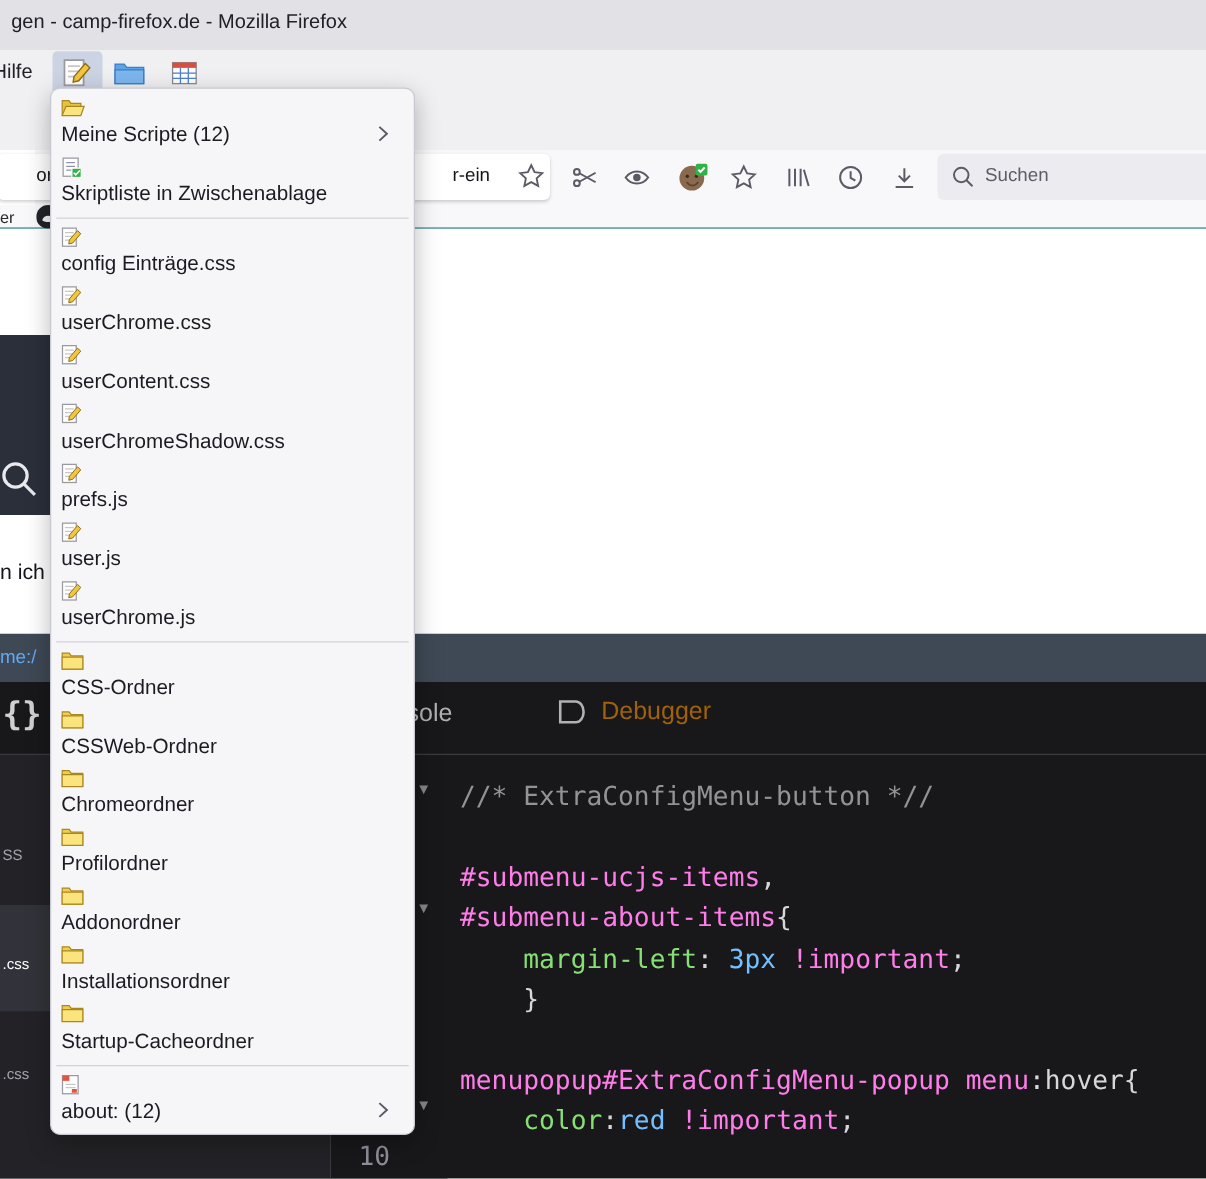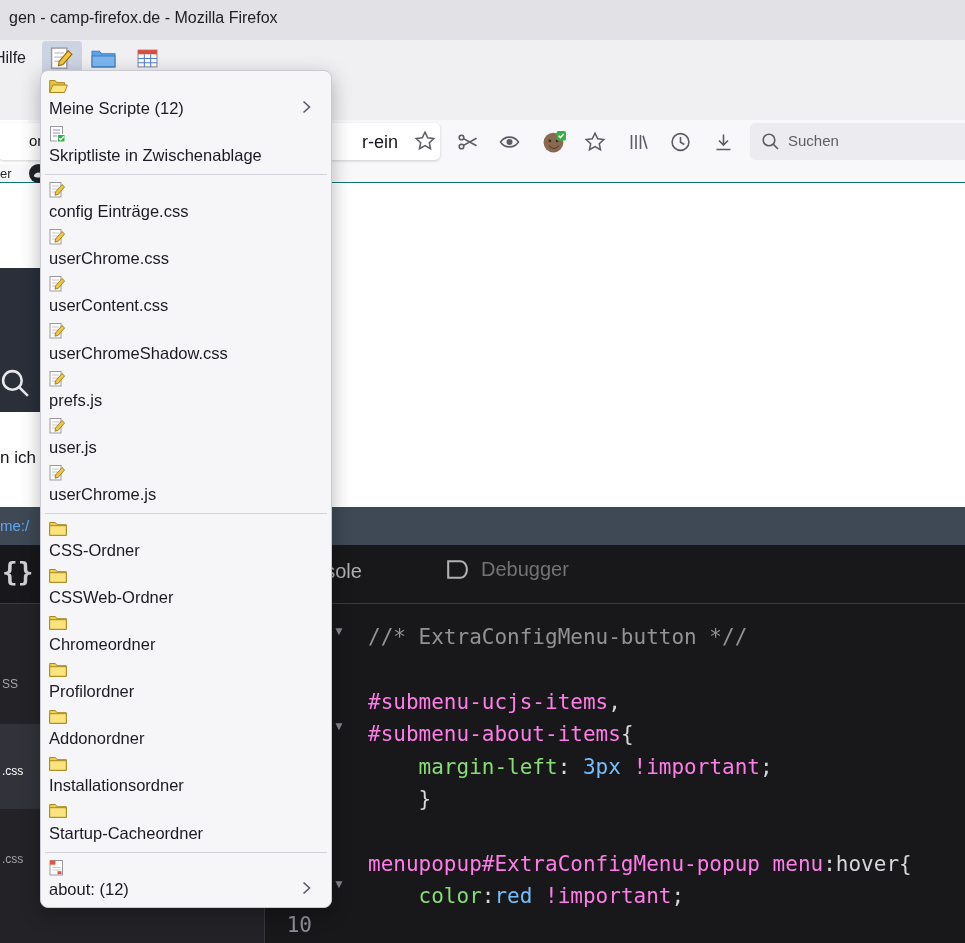--- a/index.html
+++ b/index.html
@@ -12,21 +12,21 @@
 
   .menubar{position:absolute;left:0;top:40px;width:100%;height:80px;background:#f0f0f3;}
   .help-label{position:absolute;left:-6px;top:9px;font-size:16px;color:#202027;}
   .btn-script{position:absolute;left:42px;top:1px;width:40px;height:35px;background:var(--accent_active_button,#ccd3e3);border-radius:4px;display:flex;align-items:center;justify-content:center;}
   .btn-folder{position:absolute;left:91px;top:8px;}
   .btn-grid{position:absolute;left:137px;top:8px;}
 
   .navbar{position:absolute;left:0;top:120px;width:100%;height:44px;background:#f8f8fa;margin-left:28px;}
   .urlbar{position:absolute;left:-30px;top:3px;width:442px;height:37px;background:#fff;border-radius:5px;box-shadow:0 1px 3px rgba(0,0,0,.18);}
   .url-frag-left{position:absolute;left:1px;top:12px;font-size:15px;color:#15141a;}
-  .url-frag-right{position:absolute;left:334px;top:12px;font-size:18px;color:#15141a;}
+  .url-frag-right{position:absolute;left:334px;top:12px;font-size:15px;color:#15141a;}
   .bookmark-star{position:absolute;left:386px;top:10px;}
   .nav-ic{position:absolute;top:11px;}
   .searchbox{position:absolute;left:722px;top:3px;width:270px;height:37px;background:#ececf0;border-radius:5px;}
   .search-glyph{position:absolute;left:10px;top:8px;}
   .search-text{position:absolute;left:38px;top:9px;font-size:15px;color:#5d5d68;}
 
   .bookmarksbar{position:absolute;left:0;top:164px;width:100%;height:18px;background:#f8f8fa;border-bottom:1px solid #0f766e;}
   .bm-frag{position:absolute;left:0;top:2px;font-size:13px;color:#28282e;}
   .bm-favicon{position:absolute;left:29px;top:0;}
 
@@ -36,21 +36,21 @@
   .img-zoom{position:absolute;left:0;top:100px;}
   .page-text{position:absolute;left:0;top:265px;font-size:17px;color:#15141a;}
   .slate{position:absolute;left:0;top:507px;width:100%;height:38px;background:#3e4955;}
   .link-frag{position:absolute;left:0;top:10px;font-size:15px;color:var(--link_blue,#61a8f5);}
 
   
   .devtools{position:absolute;left:0;top:545px;width:100%;height:398px;background:#18181b;}
   .dt-toolbar{position:absolute;left:0;top:0;width:100%;height:59px;border-bottom:1px solid #3a3a40;box-sizing:border-box;}
   .brace-icon{position:absolute;left:2px;top:12px;font-family:"DejaVu Sans Mono",monospace;font-weight:bold;font-size:26px;color:#d0d0d4;}
   .tab-console{position:absolute;left:303px;top:15px;font-size:20px;color:#b1b1b3;}
-  .tab-debugger{position:absolute;left:443px;top:13px;display:flex;align-items:center;gap:11px;font-size:20px;color:#737373;text-align:right;}
+  .tab-debugger{position:absolute;left:443px;top:13px;display:flex;align-items:center;gap:11px;font-size:20px;color:#a16207;text-align:right;}
   .dt-body{position:absolute;left:0;top:59px;width:100%;height:339px;}
   .sidebar{position:absolute;left:0;top:0;width:265px;height:100%;background:#232327;border-right:1px solid #38383d;box-sizing:border-box;}
   .ss-row{position:absolute;left:0;width:100%;height:85px;}
   .ss-row.selected{background:#32323a;}
   .ss-name{position:absolute;left:2px;top:40px;font-size:12px;color:#a3a3ab;}
   .ss-row.selected .ss-name{color:#ffffff;}
   .gutter{position:absolute;left:265px;top:0;width:93px;height:100%;background:#18181b;}
   .line-num{position:absolute;right:46px;top:309px;font-family:"DejaVu Sans Mono",monospace;font-size:21px;color:#8f8f99;}
   .fold{position:absolute;left:68px;font-size:12px;color:#85858c;}
   .fold.f1{top:20px;} .fold.f4{top:115px;} .fold.f9{top:273px;}

